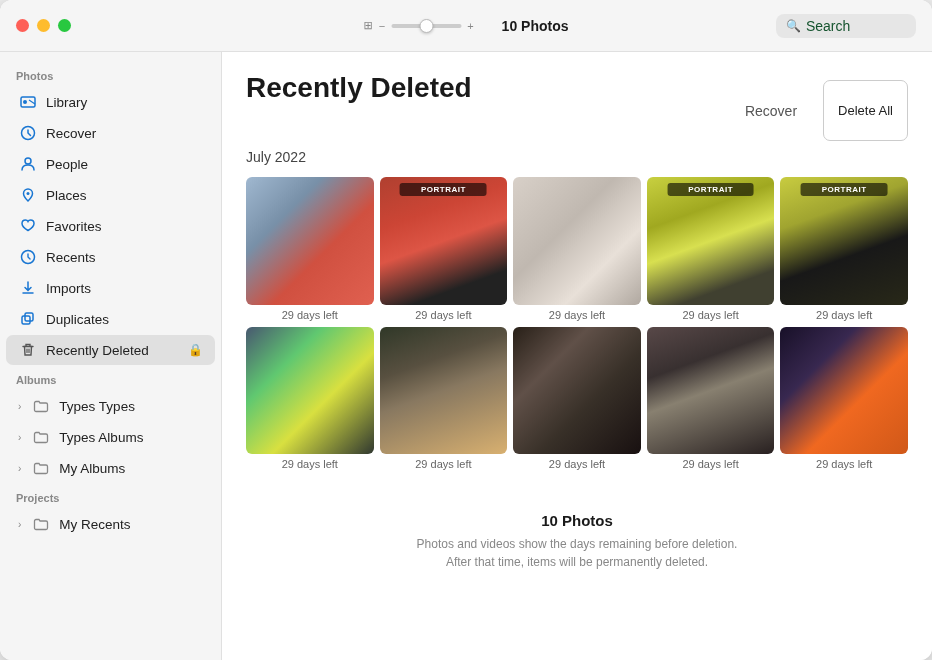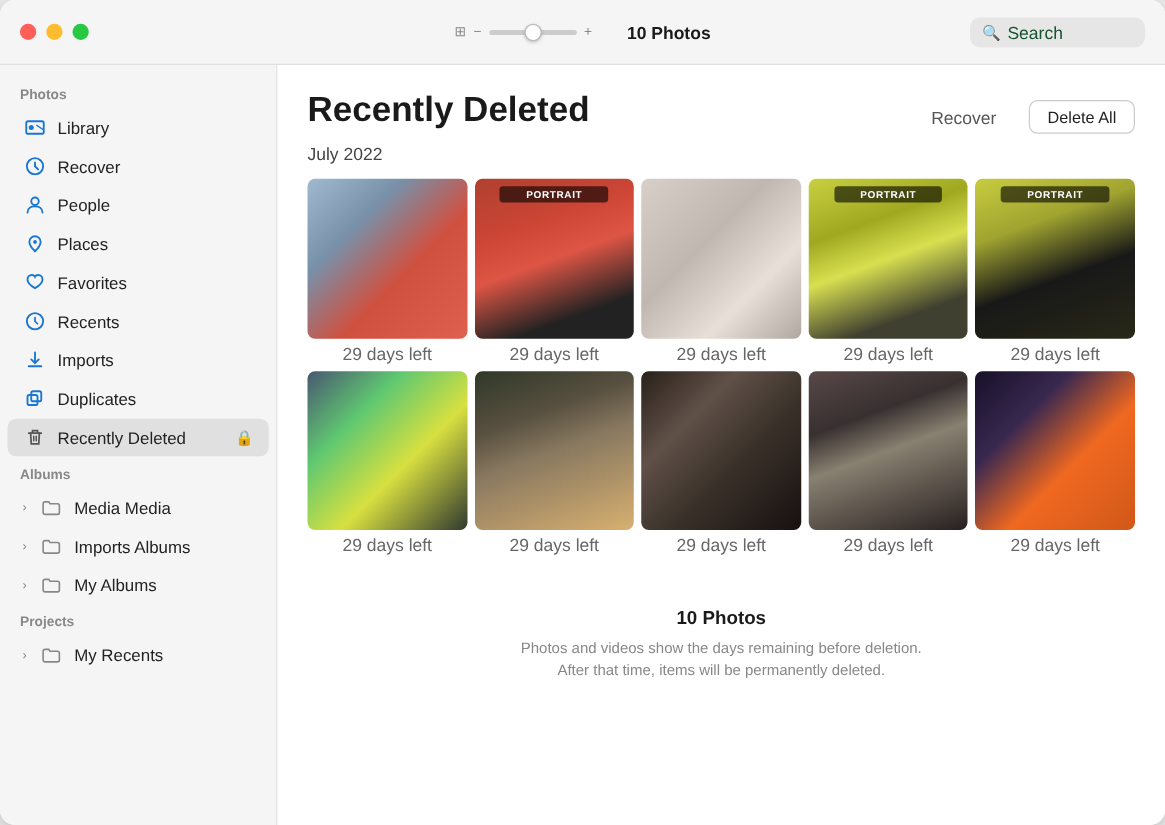--- a/index.html
+++ b/index.html
@@ -242,21 +242,21 @@
       padding: 5px 10px;
     }
 
     .btn-delete-all {
       background: transparent;
       border: 1.5px solid #ccc;
       border-radius: 7px;
       font-size: 13px;
       color: #222;
       cursor: pointer;
-      padding: 5px 14px;
+      padding: 22px 14px;
     }
 
     .date-section {
       font-size: 14px;
       font-weight: 400;
       color: #444;
       margin-bottom: 12px;
     }
 
     .photo-grid {
@@ -292,21 +292,21 @@
       color: #fff;
       font-size: 8px;
       font-weight: 600;
       padding: 2px 21px;
       border-radius: 3px;
       letter-spacing: 0.5px;
       white-space: nowrap;
     }
 
     .days-left {
-      font-size: 14px;
+      font-size: 11px;
       color: #666;
       text-align: right;
     }
 
     
     .p1 { background: linear-gradient(135deg, #a0b8d0 0%, #7890a8 30%, #d05040 60%, #e06050 100%); }
     .p2 { background: linear-gradient(160deg, #b04030 0%, #cc4535 30%, #dd5545 50%, #222 80%); }
     .p3 { background: linear-gradient(135deg, #d8d0c8 0%, #c0b8b0 40%, #e8e0d8 70%, #b0a8a0 100%); }
     .p4 { background: linear-gradient(160deg, #c8d040 0%, #a0a820 30%, #d8e050 50%, #404030 80%); }
     .p5 { background: linear-gradient(160deg, #c8cc40 0%, #a0a430 30%, #181818 60%, #282818 100%); }
@@ -465,31 +465,31 @@
 
       <div class="sidebar-section-label">Albums</div>
 
       <div class="sidebar-group">
         <span class="chevron">›</span>
         <span class="sidebar-item-icon">
           <svg width="16" height="16" viewBox="0 0 16 16" fill="none">
             <path d="M1.5 5 C1.5 4.2 2.2 3.5 3 3.5 L6 3.5 L7 5 L13 5 C13.8 5 14.5 5.7 14.5 6.5 L14.5 12 C14.5 12.8 13.8 13.5 13 13.5 L3 13.5 C2.2 13.5 1.5 12.8 1.5 12 Z" stroke="#888" stroke-width="1.3" fill="none"></path>
           </svg>
         </span>
-        <span>Media Media</span>
+        <span>Types Types</span>
       </div>
 
       <div class="sidebar-group">
         <span class="chevron">›</span>
         <span class="sidebar-item-icon">
           <svg width="16" height="16" viewBox="0 0 16 16" fill="none">
             <path d="M1.5 5 C1.5 4.2 2.2 3.5 3 3.5 L6 3.5 L7 5 L13 5 C13.8 5 14.5 5.7 14.5 6.5 L14.5 12 C14.5 12.8 13.8 13.5 13 13.5 L3 13.5 C2.2 13.5 1.5 12.8 1.5 12 Z" stroke="#888" stroke-width="1.3" fill="none"></path>
           </svg>
         </span>
-        <span>Imports Albums</span>
+        <span>Types Albums</span>
       </div>
 
       <div class="sidebar-group">
         <span class="chevron">›</span>
         <span class="sidebar-item-icon">
           <svg width="16" height="16" viewBox="0 0 16 16" fill="none">
             <path d="M1.5 5 C1.5 4.2 2.2 3.5 3 3.5 L6 3.5 L7 5 L13 5 C13.8 5 14.5 5.7 14.5 6.5 L14.5 12 C14.5 12.8 13.8 13.5 13 13.5 L3 13.5 C2.2 13.5 1.5 12.8 1.5 12 Z" stroke="#888" stroke-width="1.3" fill="none"></path>
           </svg>
         </span>
         <span>My Albums</span>

